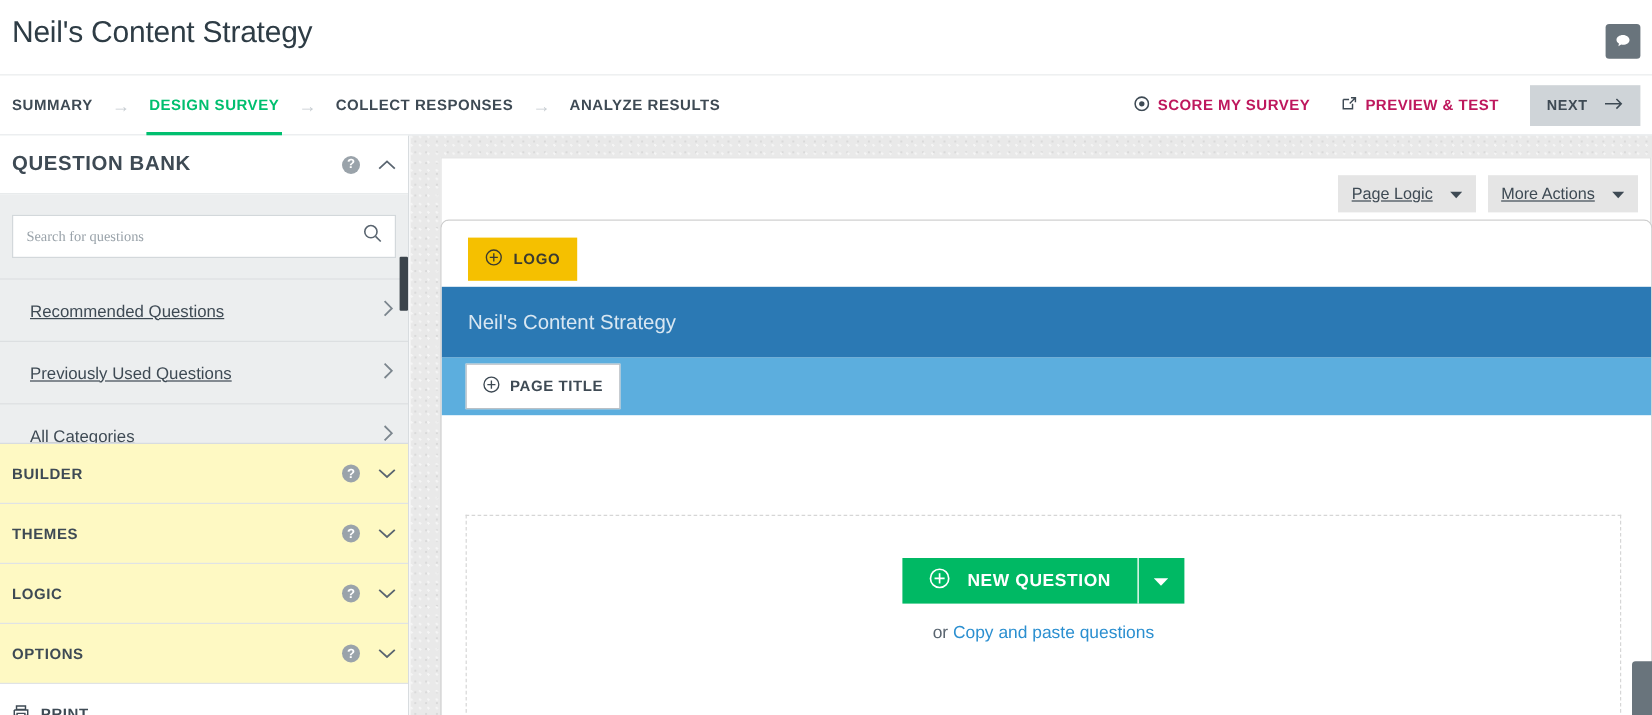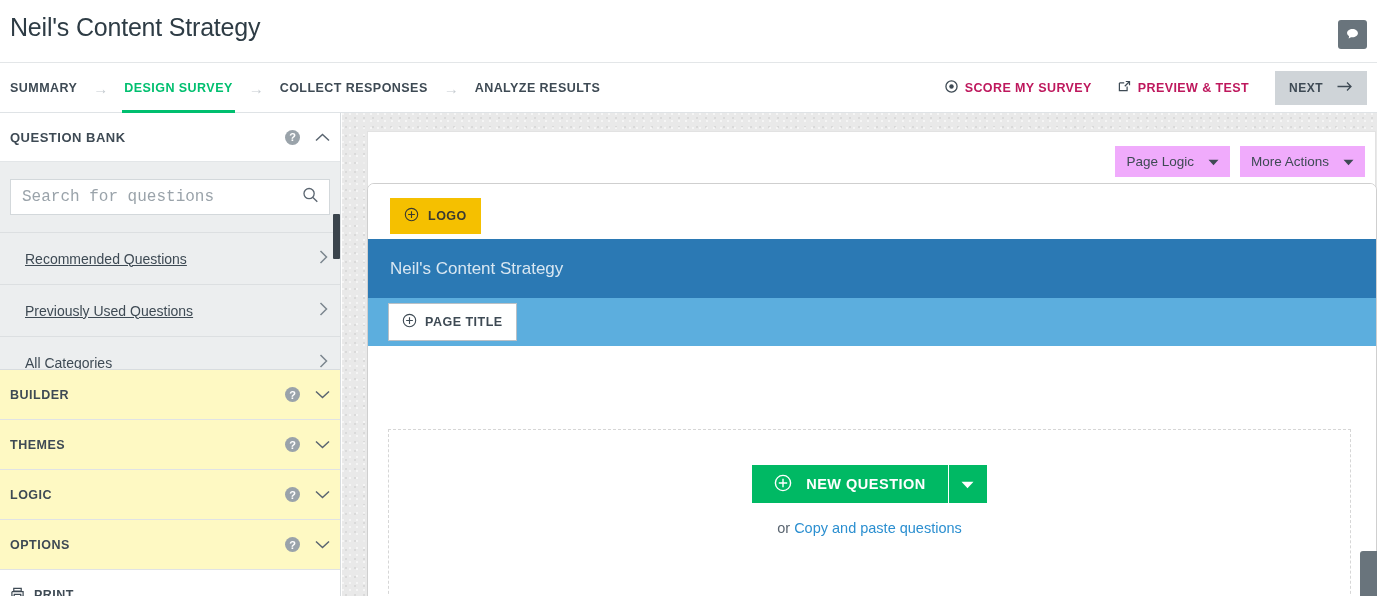--- a/index.html
+++ b/index.html
@@ -86,21 +86,21 @@
     overflow: hidden;
   }
   .panel-header {
     position: relative; height: 49px;
     display: flex; align-items: center;
     padding: 0 10px;
     background: #ffffff;
     border-bottom: 1px solid #e3e6e8;
   }
   .panel-header .ttl {
-    font-size: 13px; font-weight: 700; letter-spacing: 0.5px;
+    font-size: 17px; font-weight: 700; letter-spacing: 0.5px;
     color: #3e4a54; text-transform: uppercase; flex: 1;
   }
   .help-icon {
     width: 15px; height: 15px; border-radius: 50%;
     background: #9aa3aa; color: #ffffff;
     font-size: 11px; font-weight: 700;
     display: flex; align-items: center; justify-content: center;
     margin-right: 14px; cursor: pointer;
     font-family: "Liberation Sans", sans-serif;
   }
@@ -114,23 +114,23 @@
     border-bottom: 1px solid #d8dcdf;
   }
   .search-wrap { padding: 17px 10px 17px 10px; }
   .search-box {
     position: relative;
     background: #ffffff; border: 1px solid #d3d8db;
     height: 36px; display: flex; align-items: center;
   }
   .search-box input {
     border: none; outline: none; background: transparent;
-    font-size: 16px; color: #1d4ed8;
+    font-size: 12px; color: #1d4ed8;
     padding: 0 34px 0 11px; width: 100%; height: 100%;
-    font-family: Liberation Mono, monospace;
+    font-family: Liberation Serif, serif;
   }
   .search-box input::placeholder { color: #9aa3aa; }
   .search-icon {
     position: absolute; right: 10px; top: 50%;
     transform: translateY(-50%); pointer-events: none;
   }
   .qb-row {
     display: flex; align-items: center;
     height: 52px; padding: 0 12px 0 25px;
     border-top: 1px solid #dcdfe1;
@@ -179,24 +179,25 @@
     width: 1009px; height: 62px;
     background: #ffffff;
     border: 1px solid #e2e2e2;
   }
   .tb-btns {
     position: absolute; right: 10px; top: 14px;
     display: flex; gap: 10px;
   }
   .tb-btn {
     display: flex; align-items: center; gap: 14px;
-    background: #f0abfc; color: #3e4a54;
+    background: #e5e5e5; color: #3e4a54;
     font-size: 13.5px; padding: 8px 11px;
     border: none; cursor: pointer;
     font-family: "Liberation Sans", sans-serif;
+    text-decoration: underline;
   }
 
   .survey-card {
     position: absolute; left: 25px; top: 70px;
     width: 1010px; height: 420px;
     background: #ffffff;
     border: 1px solid #cfcfcf;
     border-radius: 7px;
     overflow: hidden;
   }

